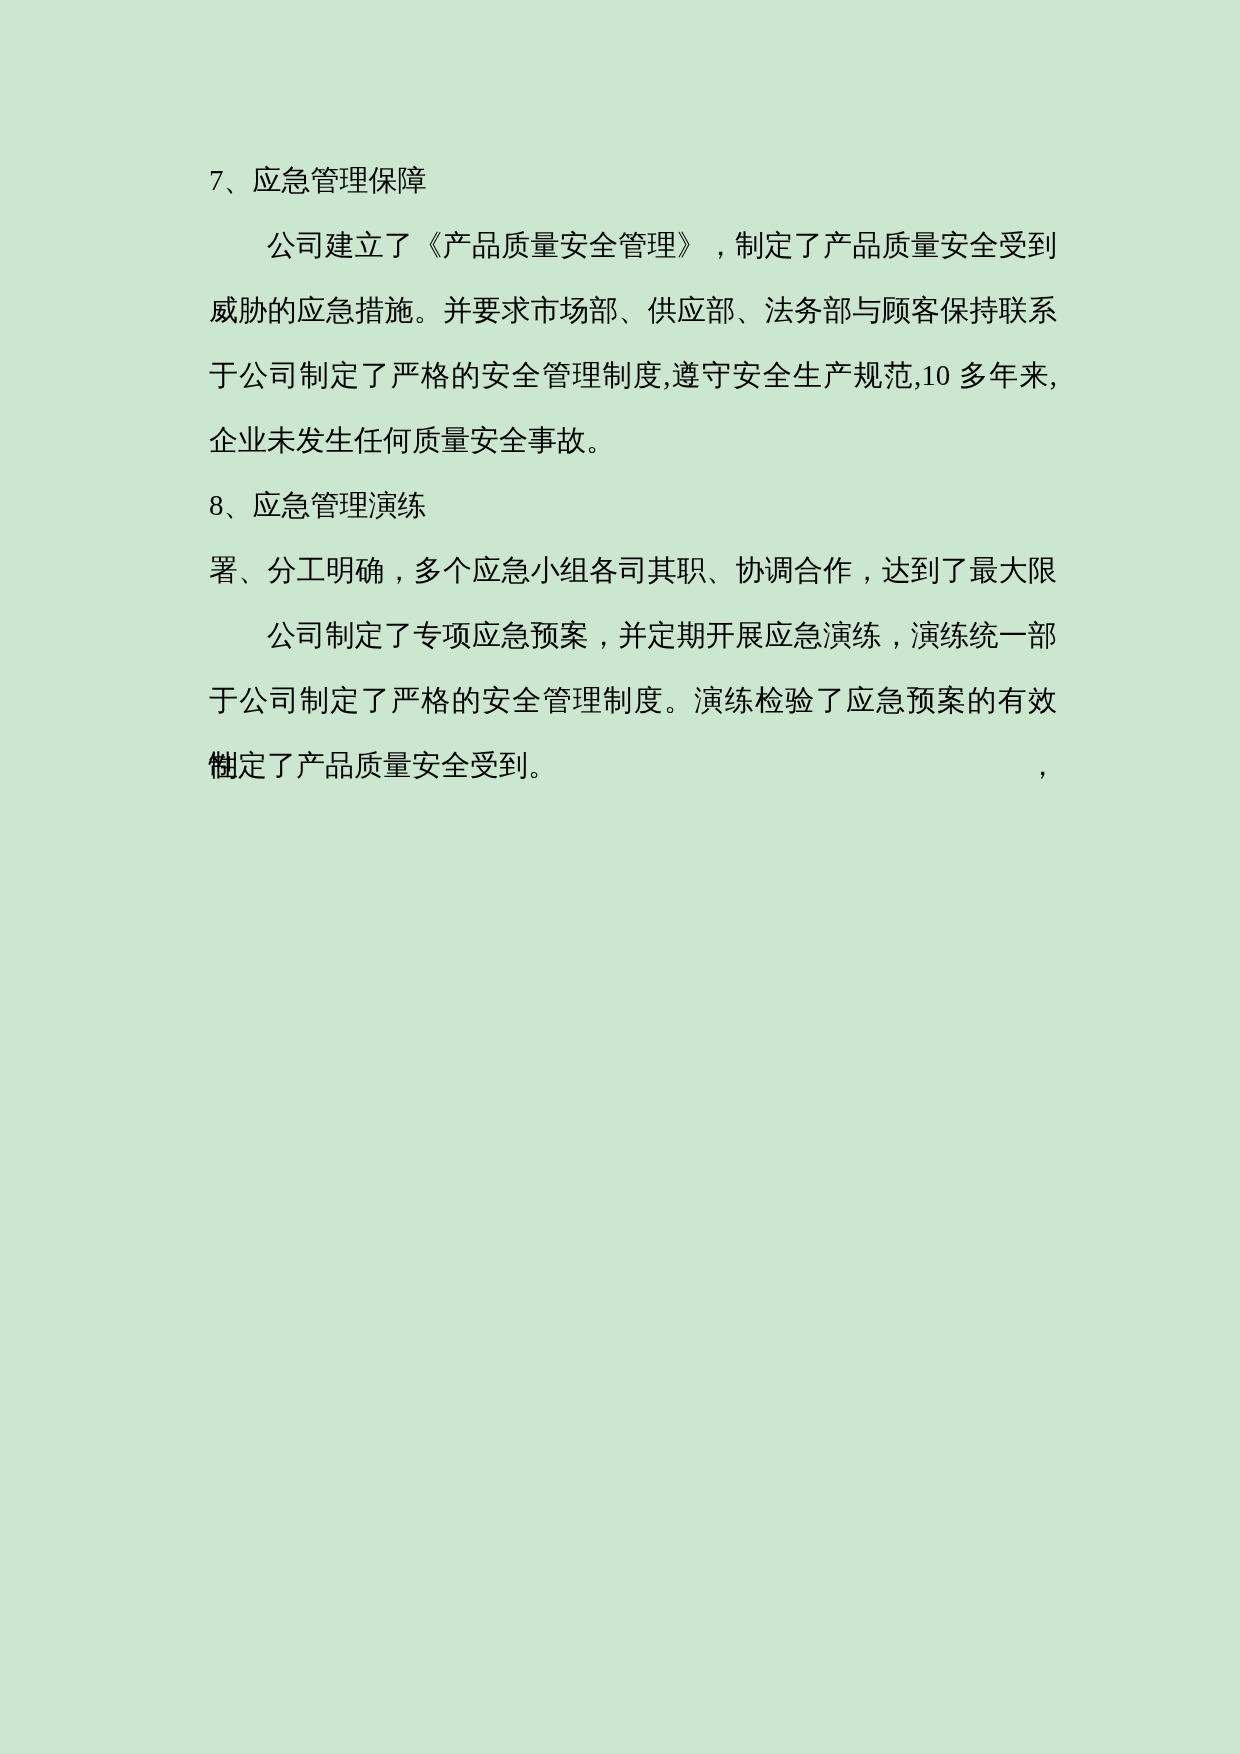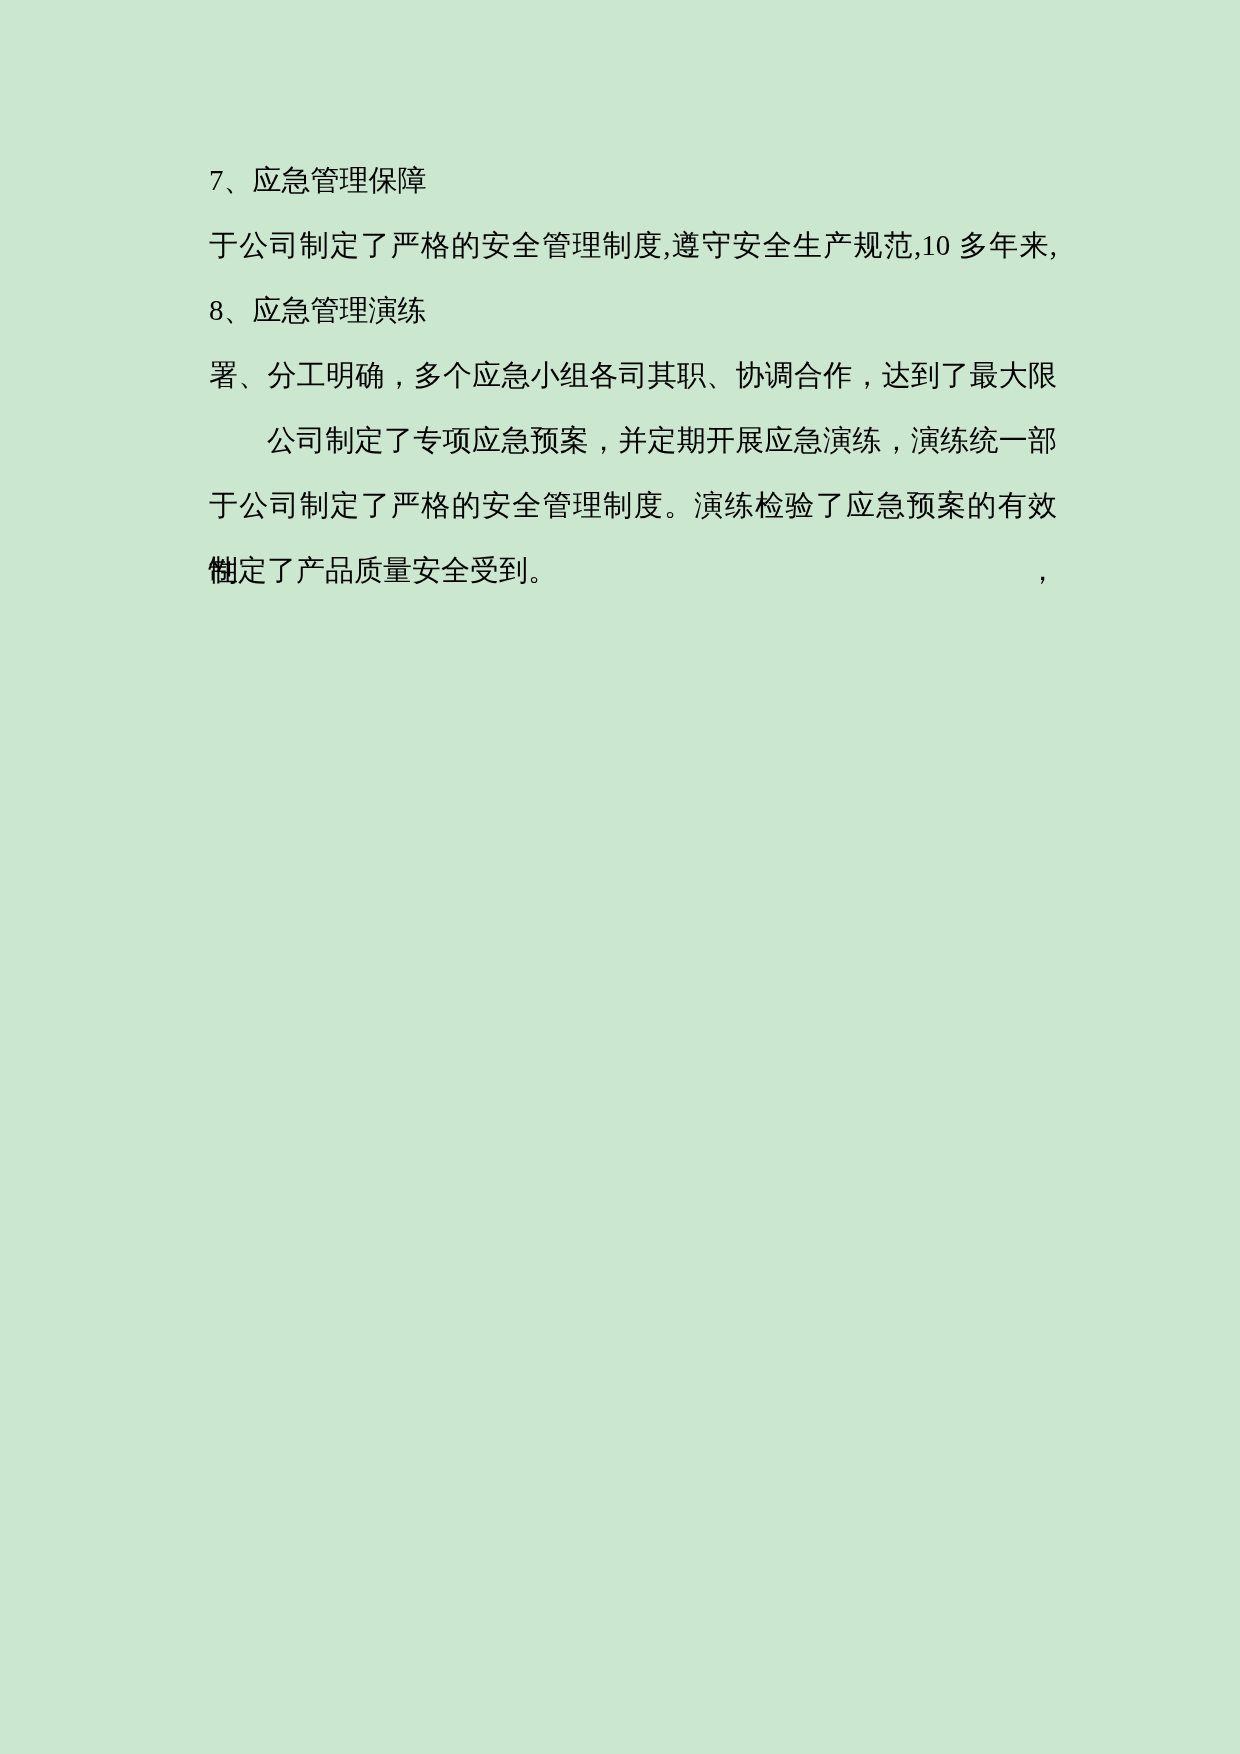--- a/index.html
+++ b/index.html
@@ -47,21 +47,24 @@
   }
 </style>
 </head>
 <body>
 
 <div class="page">
   <div class="content">
 
     <div class="line heading">7、应急管理保障</div>
 
+    <div class="line justify indent">公司建立了《产品质量安全管理》，制定了产品质量安全受到</div>
+    <div class="line justify">威胁的应急措施。并要求市场部、供应部、法务部与顾客保持联系</div>
     <div class="line justify">于公司制定了严格的安全管理制度,遵守安全生产规范,10 多年来,</div>
+    <div class="line">企业未发生任何质量安全事故。</div>
 
     <div class="line heading">8、应急管理演练</div>
 
     <div class="line justify">署、分工明确，多个应急小组各司其职、协调合作，达到了最大限</div>
     <div class="line justify indent">公司制定了专项应急预案，并定期开展应急演练，演练统一部</div>
     <div class="line justify">于公司制定了严格的安全管理制度。演练检验了应急预案的有效性，</div>
     <div class="line">制定了产品质量安全受到。</div>
 
   </div>
 </div>

